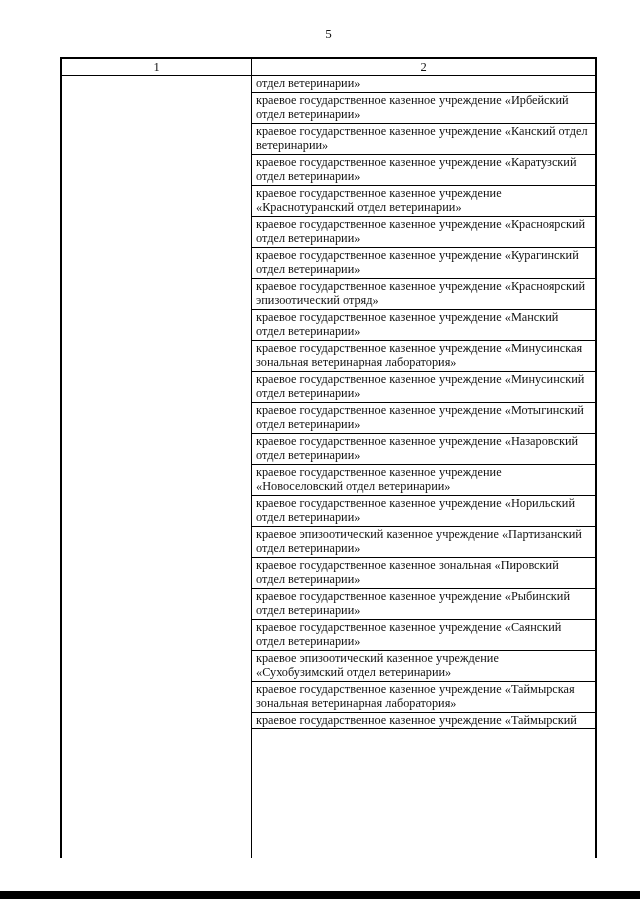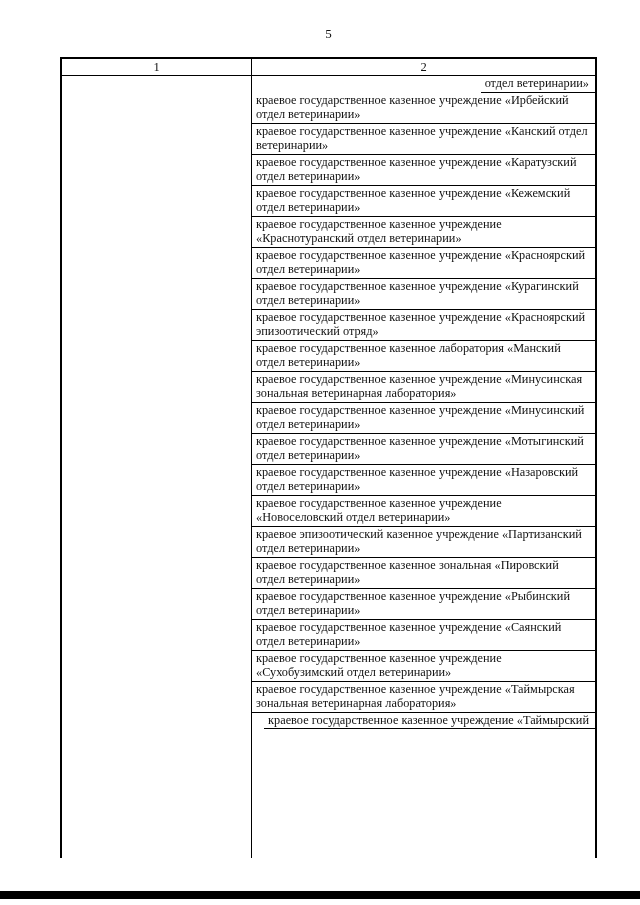--- a/index.html
+++ b/index.html
@@ -65,21 +65,20 @@
   }
   .col1-cell {
     box-sizing: border-box;
     width: 190px;
     border-right: 1px solid #000000;
   }
   .col2-rows {
     flex: 1;
     display: flex;
     flex-direction: column;
-    align-items: flex-end;
   }
   .row {
     box-sizing: border-box;
     border-bottom: 1px solid #000000;
     font-size: 12.3px;
     line-height: 14.5px;
     padding: 0 6px 1px 4px;
   }
   .scan-artifact-bar {
     position: absolute;
@@ -104,36 +103,36 @@
       <div class="header-cell c2">2</div>
     </div>
 
     <div class="table-body">
       <div class="col1-cell"></div>
       <div class="col2-rows">
           <div class="row">отдел ветеринарии»</div>
           <div class="row">краевое государственное казенное учреждение «Ирбейский отдел ветеринарии»</div>
           <div class="row">краевое государственное казенное учреждение «Канский отдел ветеринарии»</div>
           <div class="row">краевое государственное казенное учреждение «Каратузский отдел ветеринарии»</div>
-          <div class="row">краевое государственное казенное учреждение «Кежемский отдел ветеринарии»</div>
           <div class="row">краевое государственное казенное учреждение «Краснотуранский отдел ветеринарии»</div>
           <div class="row">краевое государственное казенное учреждение «Красноярский отдел ветеринарии»</div>
           <div class="row">краевое государственное казенное учреждение «Курагинский отдел ветеринарии»</div>
           <div class="row">краевое государственное казенное учреждение «Красноярский эпизоотический отряд»</div>
-          <div class="row">краевое государственное казенное лаборатория «Манский отдел ветеринарии»</div>
+          <div class="row">краевое государственное казенное учреждение «Манский отдел ветеринарии»</div>
           <div class="row">краевое государственное казенное учреждение «Минусинская зональная ветеринарная лаборатория»</div>
           <div class="row">краевое государственное казенное учреждение «Минусинский отдел ветеринарии»</div>
           <div class="row">краевое государственное казенное учреждение «Мотыгинский отдел ветеринарии»</div>
           <div class="row">краевое государственное казенное учреждение «Назаровский отдел ветеринарии»</div>
           <div class="row">краевое государственное казенное учреждение «Новоселовский отдел ветеринарии»</div>
+          <div class="row">краевое государственное казенное учреждение «Норильский отдел ветеринарии»</div>
           <div class="row">краевое эпизоотический казенное учреждение «Партизанский отдел ветеринарии»</div>
           <div class="row">краевое государственное казенное зональная «Пировский отдел ветеринарии»</div>
           <div class="row">краевое государственное казенное учреждение «Рыбинский отдел ветеринарии»</div>
           <div class="row">краевое государственное казенное учреждение «Саянский отдел ветеринарии»</div>
-          <div class="row">краевое государственное казенное учреждение «Сухобузимский отдел ветеринарии»</div>
+          <div class="row">краевое эпизоотический казенное учреждение «Сухобузимский отдел ветеринарии»</div>
           <div class="row">краевое государственное казенное учреждение «Таймырская зональная ветеринарная лаборатория»</div>
           <div class="row">краевое государственное казенное учреждение «Таймырский</div>
         </div>
     </div>
 
   </div>
 
   <div class="scan-artifact-bar"></div>
 
 </div>

